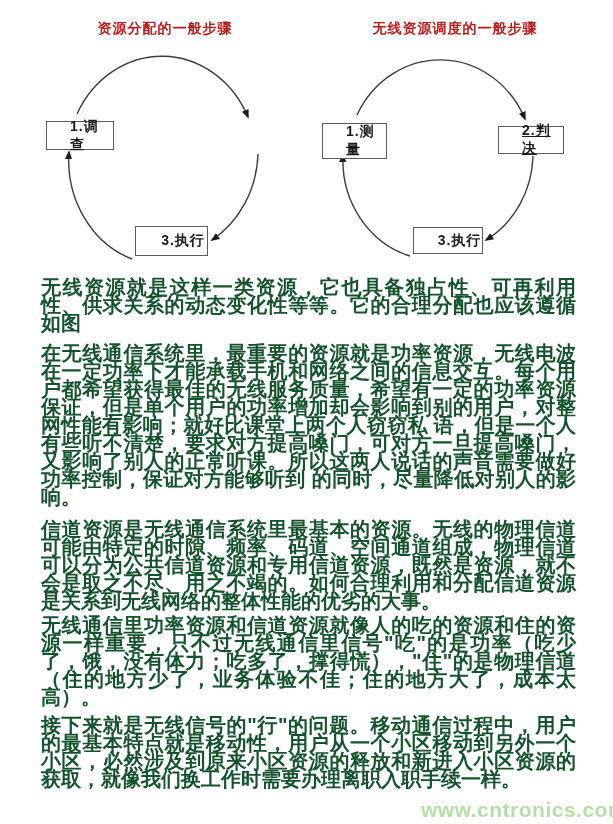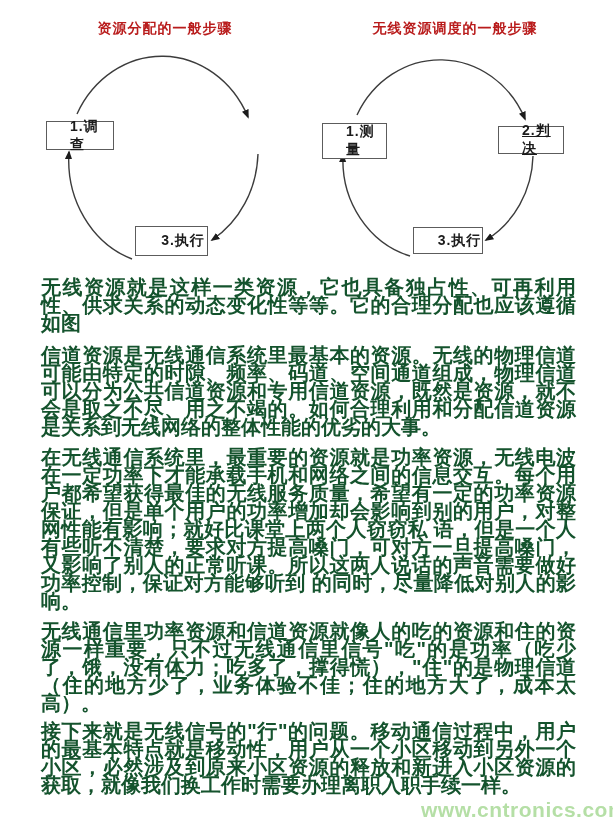--- a/index.html
+++ b/index.html
@@ -33,21 +33,21 @@
 
   .article{padding:0 37px 0 41px;}
   .para{
     margin:0;font-size:20px;line-height:18px;font-weight:600;
     color:#14532d;text-align:justify;word-break:break-all;
   }
   .p1{margin-top:10px;}
   .p2{margin-top:18px;}
   .p3{margin-top:12px;}
   .p4{margin-top:14px;}
-  .p5{margin-top:12px;}
+  .p5{margin-top:6px;}
   .p6{margin-top:10px;}
 
   .watermark{
     position:absolute;left:421px;top:798px;
     font-size:21px;font-weight:600;letter-spacing:0.5px;
     color:#b5dfa6;white-space:nowrap;
   }
 </style>
 </head>
 <body>
@@ -86,21 +86,21 @@
       </svg>
       <div class="stepbox R1">1.测量</div>
       <div class="stepbox R2">2.判决</div>
       <div class="stepbox R3">3.执行</div>
     </div>
 
   </div>
 
   <div class="article">
     <p class="para p1">无线资源就是这样一类资源，它也具备独占性、可再利用性、供求关系的动态变化性等等。它的合理分配也应该遵循如图</p>
+    <p class="para p3">在无线通信系统里，最重要的资源就是功率资源，无线电波在一定功率下才能承载手机和网络之间的信息交互。每个用 户都希望获得最佳的无线服务质量，希望有一定的功率资源保证，但是单个用户的功率增加却会影响到别的用户，对整网性能有影响；就好比课堂上两个人窃窃私 语，但是一个人有些听不清楚，要求对方提高嗓门，可对方一旦提高嗓门，又影响了别人的正常听课。所以这两人说话的声音需要做好功率控制，保证对方能够听到 的同时，尽量降低对别人的影响。</p>
     <p class="para p4">信道资源是无线通信系统里最基本的资源。无线的物理信道可能由特定的时隙、频率、码道、空间通道组成，物理信道可以分为公共信道资源和专用信道资源，既然是资源，就不会是取之不尽、用之不竭的。如何合理利用和分配信道资源是关系到无线网络的整体性能的优劣的大事。</p>
-    <p class="para p3">在无线通信系统里，最重要的资源就是功率资源，无线电波在一定功率下才能承载手机和网络之间的信息交互。每个用 户都希望获得最佳的无线服务质量，希望有一定的功率资源保证，但是单个用户的功率增加却会影响到别的用户，对整网性能有影响；就好比课堂上两个人窃窃私 语，但是一个人有些听不清楚，要求对方提高嗓门，可对方一旦提高嗓门，又影响了别人的正常听课。所以这两人说话的声音需要做好功率控制，保证对方能够听到 的同时，尽量降低对别人的影响。</p>
     <p class="para p5">无线通信里功率资源和信道资源就像人的吃的资源和住的资源一样重要，只不过无线通信里信号"吃"的是功率（吃少了，饿，没有体力；吃多了，撑得慌），"住"的是物理信道（住的地方少了，业务体验不佳；住的地方大了，成本太高）。</p>
     <p class="para p6">接下来就是无线信号的"行"的问题。移动通信过程中，用户的最基本特点就是移动性，用户从一个小区移动到另外一个小区，必然涉及到原来小区资源的释放和新进入小区资源的获取，就像我们换工作时需要办理离职入职手续一样。</p>
   </div>
 
   <div class="watermark" style="color: rgb(181, 223, 166);">www.cntronics.com</div>
 
 </div>
 
 </body></html>

